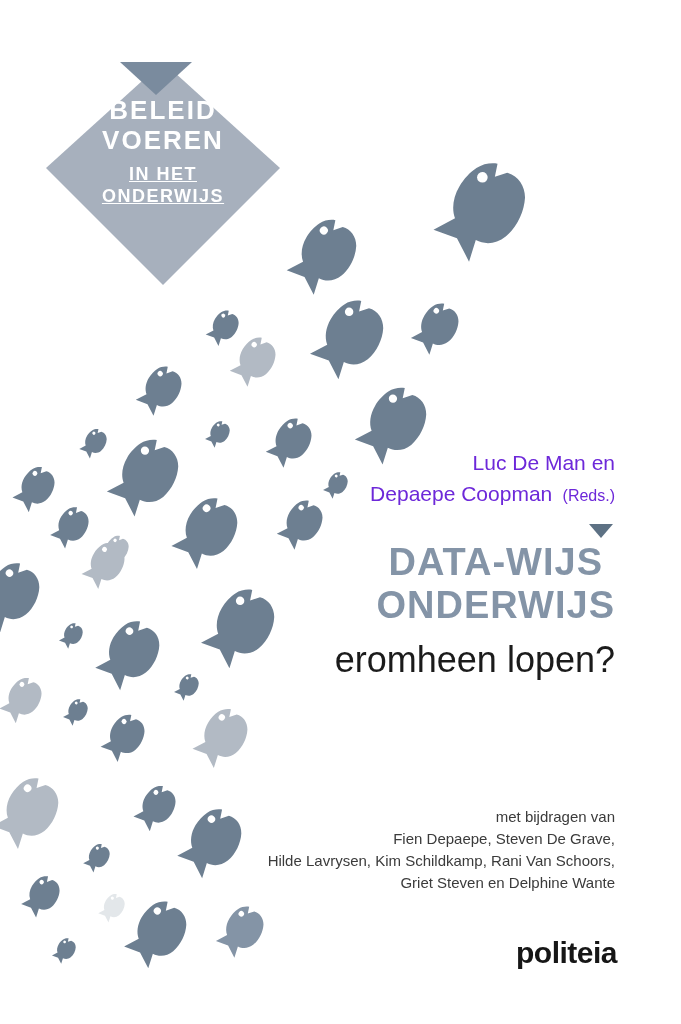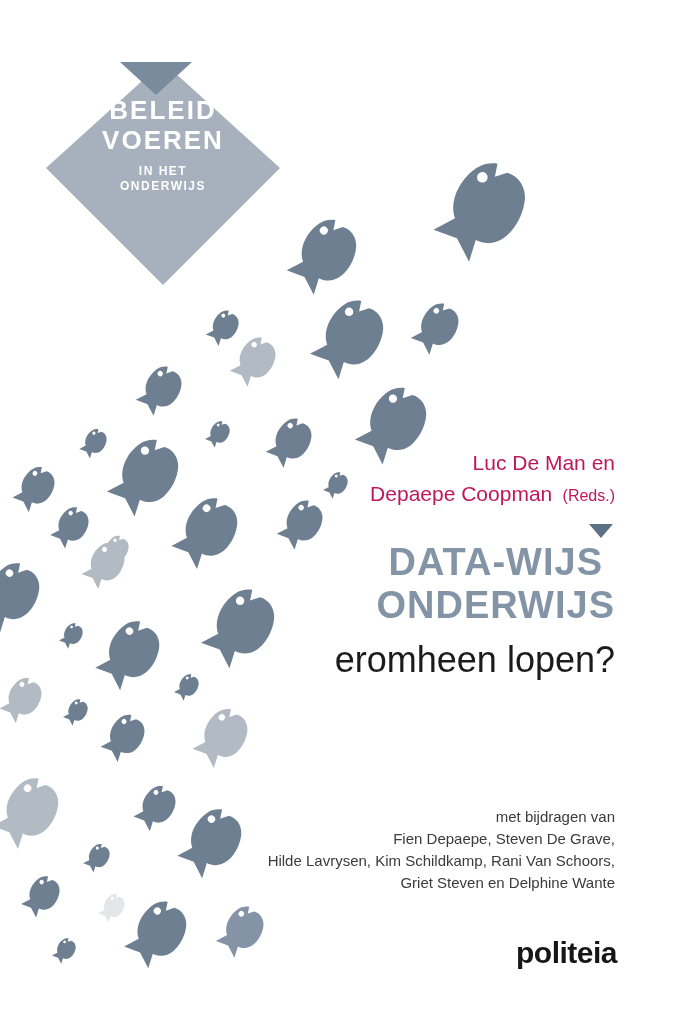--- a/index.html
+++ b/index.html
@@ -14,25 +14,25 @@
   
   #fish-layer{position:absolute;inset:0;z-index:1;}
   #fish-layer svg{position:absolute;overflow:visible;}
   
   .badge-svg{left:40px;top:51px;z-index:2;}
   .badge-text{
     left:56px;top:96px;width:214px;
     z-index:3;text-align:center;color:#ffffff;font-weight:bold;
   }
   .badge-text .big{font-size:26px;line-height:1.14;letter-spacing:2px;}
-  .badge-text .small{font-size:12px;line-height:1.2;letter-spacing:1.5px;}
+  .badge-text .small{font-size:18px;line-height:1.2;letter-spacing:1.5px;text-decoration:underline;}
   .badge-text .gap{margin-top:9px;}
   
   .rcol{right:51px;text-align:right;z-index:4;}
-  .authors{top:447px;font-size:21px;line-height:31px;color:#be185d;}
+  .authors{top:447px;font-size:21px;line-height:31px;color:#6d28d9;}
   .authors .suffix{font-size:16px;}
   .pointer-svg{right:53px;top:524px;z-index:4;}
   .book-title{top:541px;font-weight:bold;font-size:38px;line-height:43px;letter-spacing:1px;}
   .book-subtitle{top:637px;font-size:36px;line-height:45px;color:#1b1b1b;font-weight:400;}
   .contributors{top:806px;font-size:15px;line-height:22px;color:#3b3b3b;}
   .publisher{right:49px;top:936px;font-size:30px;font-weight:bold;letter-spacing:-0.5px;color:#161616;z-index:4;}
 </style>
 </head>
 <body>
 

